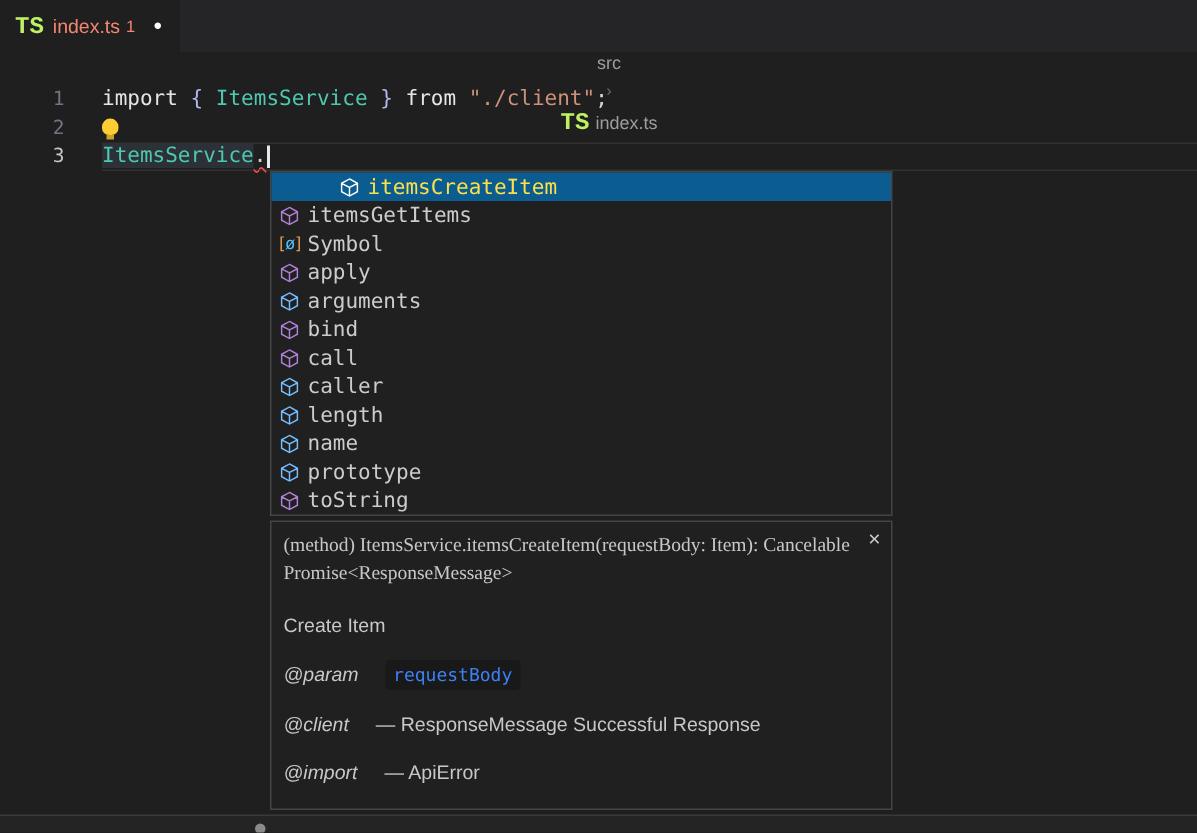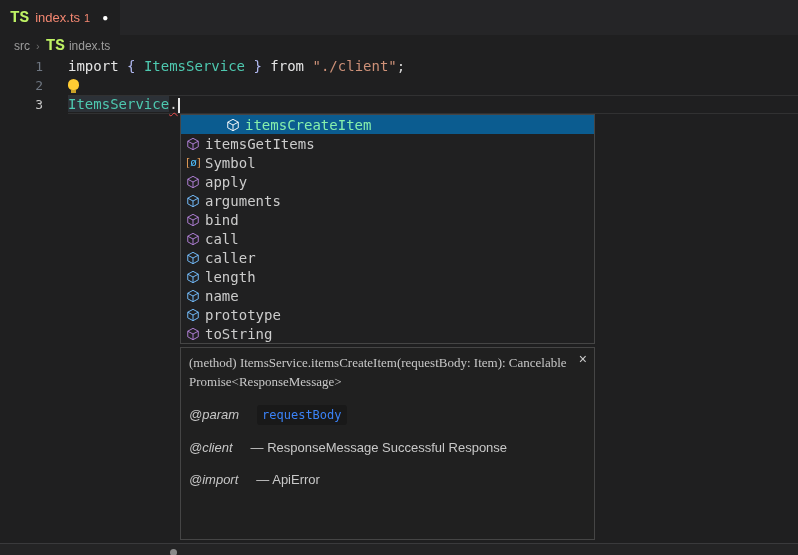--- a/index.html
+++ b/index.html
@@ -17,21 +17,21 @@
     padding:0 12px 0 10px; font-family:"Liberation Sans",sans-serif; font-size:13px;
     cursor:pointer;
   }
   .ts-badge { color:#bef264; font-weight:bold; font-size:16px; font-family:Liberation Mono, monospace; }
   .tab-label { color:#f48771; }
   .tab-count { color:#f48771; font-size:11px; margin-left:-2px; }
   .tab-dot { color:#ffffff; font-size:10px; margin-left:6px; }
   
   .breadcrumb {
     height:22px; display:flex; align-items:center; gap:6px; padding-left:14px;
-    font-family:"Liberation Sans",sans-serif; font-size:12px; color:#9d9d9d; background:#1f1f20;
+    font-family:"Liberation Sans",sans-serif; font-size:12px; color:#9d9d9d; background:#1f1f20;flex-direction:column;
   }
   .crumb { cursor:pointer; }
   .crumb-sep { color:#6e6e6e; font-size:11px; }
   .bc-file { display:flex; align-items:center; gap:4px; cursor:pointer; }
   
   .editor { position:relative; }
   .code-line { display:flex; height:19px; line-height:19px; font-size:14px; white-space:pre; }
   .gutter { width:68px; flex:0 0 68px; text-align:right; padding-right:25px; color:#6e7681; font-size:13px; }
   .cur .gutter { color:#c6c6c6; }
   .code-content { flex:1; position:relative; }
@@ -51,21 +51,21 @@
   
   .bulb { position:relative; display:inline-block; width:11px; height:15px; cursor:pointer; }
   .bulb-glass { position:absolute; top:1px; left:0; width:11px; height:11px; background:#ffcc33; border-radius:50% 50% 42% 42%; }
   .bulb-base { position:absolute; bottom:0; left:3px; width:5px; height:3px; background:#c9a227; }
   
   .suggest {
     position:absolute; left:180px; top:114px; width:415px;
     background:#202021; border:1px solid #454545; z-index:5;
   }
   .sg-row { display:flex; align-items:center; height:19px; padding:0 6px 0 4px; gap:4px; font-size:14px; color:#cccccc; cursor:pointer; }
-  .sg-row.selected { background:#0b5c90; color:#86efac;padding-left:44px; }
+  .sg-row.selected { background:#0b5c90; color:#fde047;padding-left:44px; }
   .s-icon { width:16px; height:16px; flex:0 0 16px; display:flex; align-items:center; justify-content:center; }
   .s-icon svg { width:14px; height:14px; fill:none; stroke-width:1.1; }
   .kind-method svg { stroke:#b180d7; }
   .kind-field svg { stroke:#75beff; }
   .selected .s-icon svg { stroke:#ffffff; }
   .sym-icon { font-size:11px; line-height:16px; letter-spacing:-1px; white-space:nowrap; }
   .sym-br { color:#e09956; }
   .sym-core { color:#4fc1ff; }
   .sg-label { white-space:pre; }
   
@@ -226,20 +226,21 @@
           <path d="M8 1.5 L14 4.8 L14 11.2 L8 14.5 L2 11.2 L2 4.8 Z M2 4.8 L8 8 L14 4.8 M8 8 L8 14.5"></path>
         </svg>
       </span>
     <span class="sg-label">toString</span>
   </div>
 </div>
 
 <div class="docs">
   <div class="doc-close">×</div>
   <div class="doc-sig">(method) ItemsService.itemsCreateItem(requestBody: Item): CancelablePromise&lt;ResponseMessage&gt;</div>
+  <div class="doc-summary">Create Item</div>
   <div class="doc-tagline">
     <span class="doc-tag">@param</span>
     <span class="doc-chip">requestBody</span>
   </div>
   <div class="doc-tagline">
     <span class="doc-tag">@client</span>
     <span>— ResponseMessage Successful Response</span>
   </div>
   <div class="doc-tagline">
     <span class="doc-tag">@import</span>

